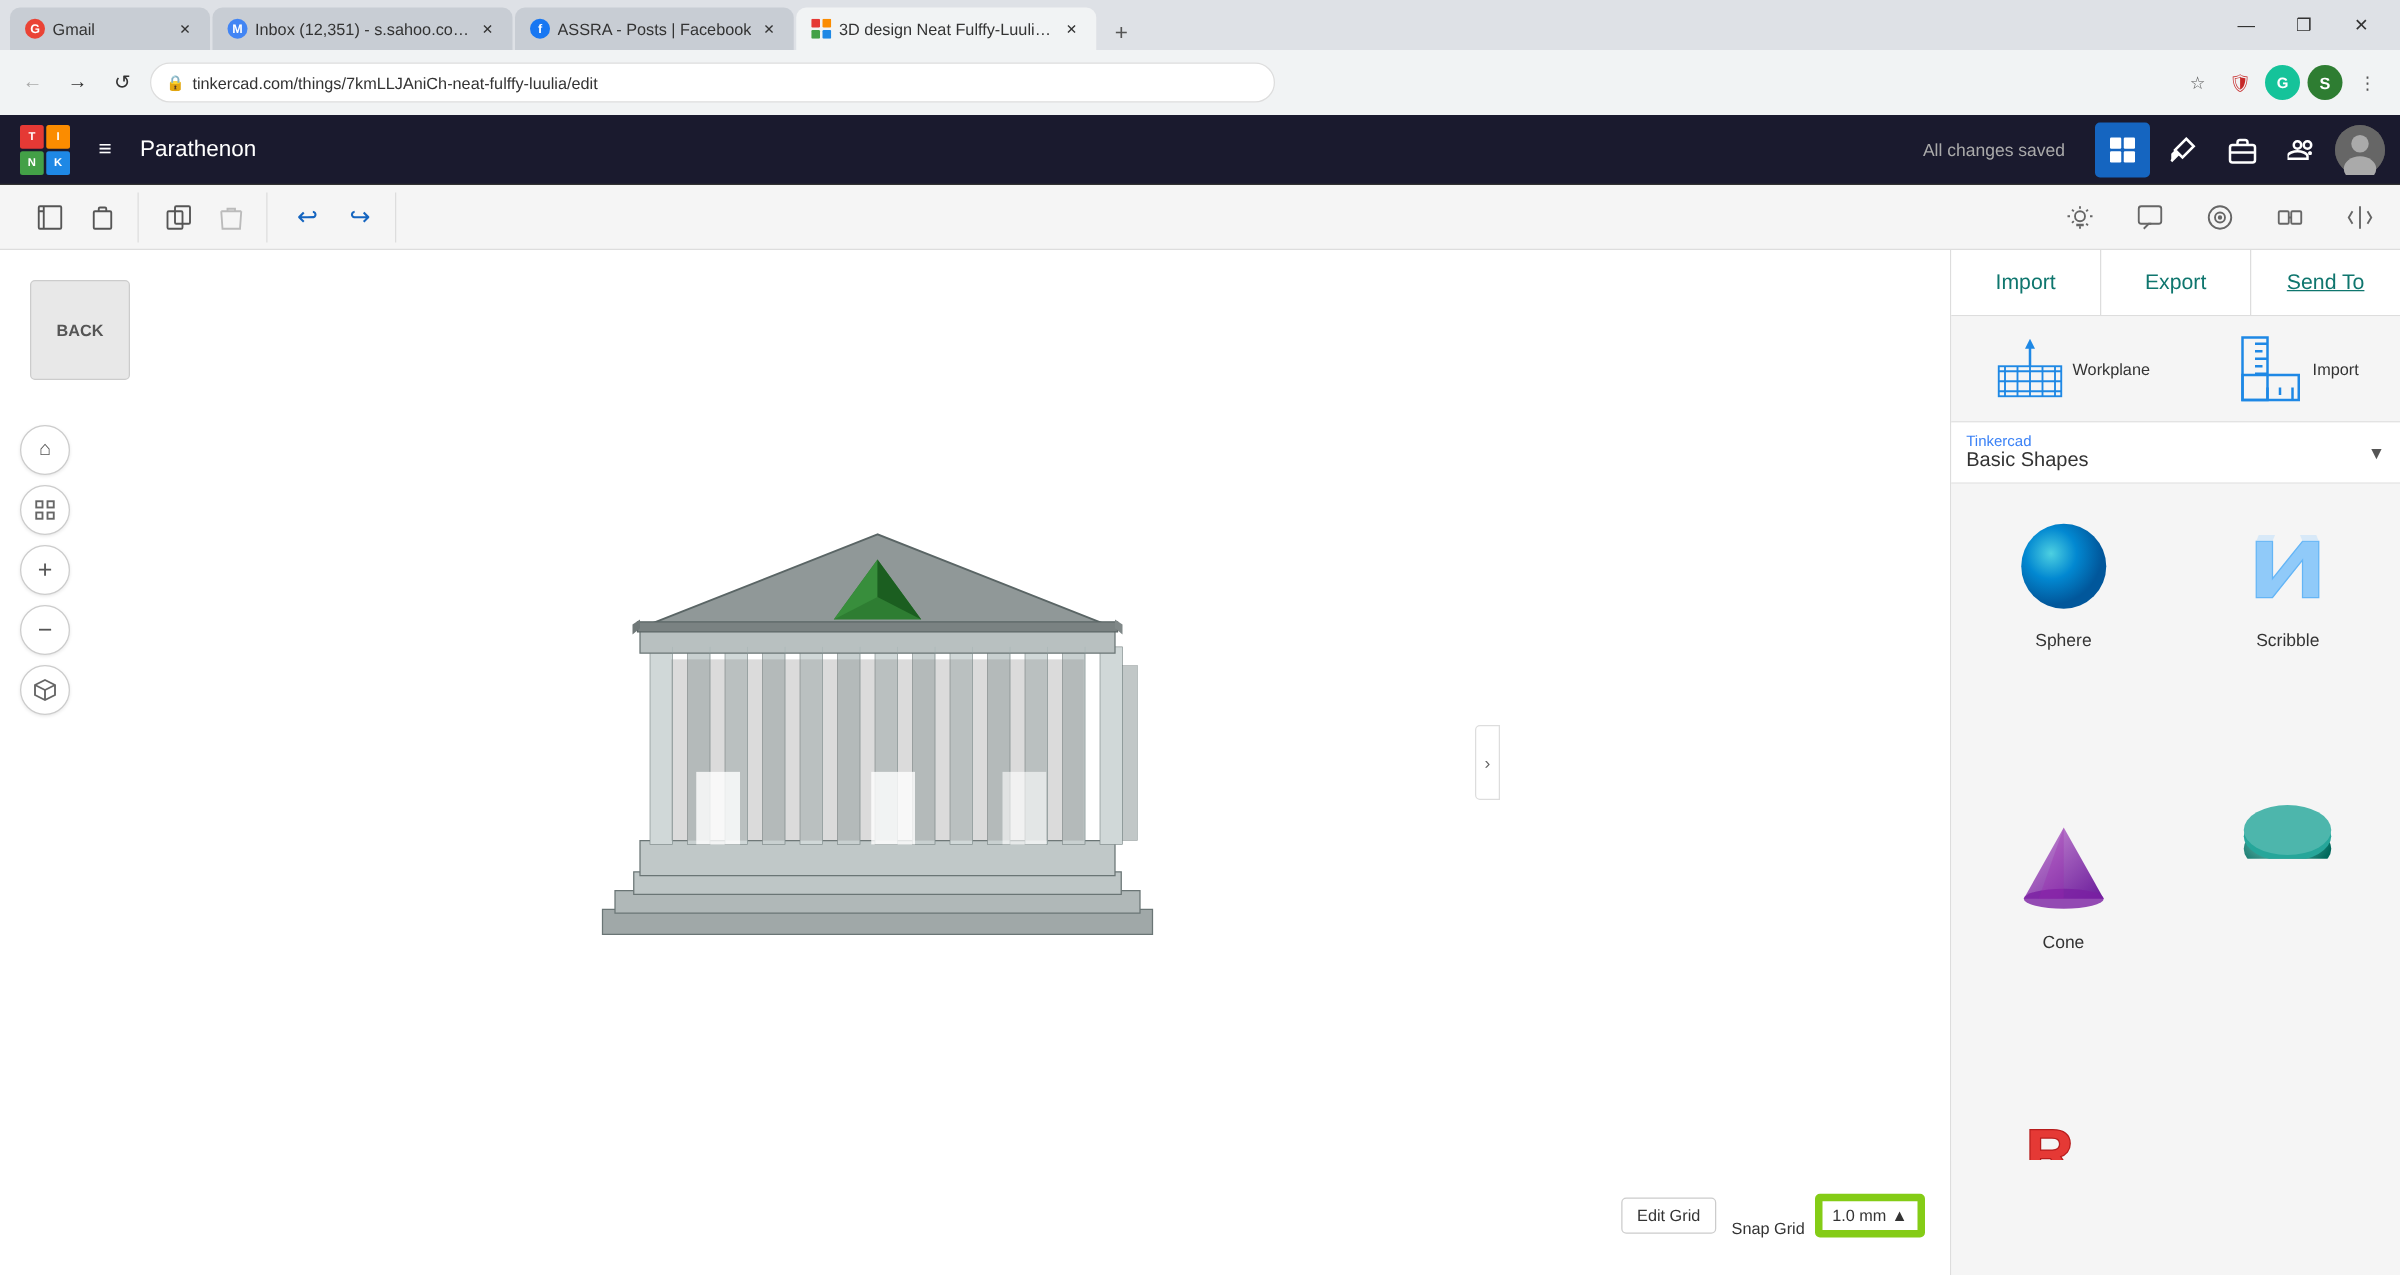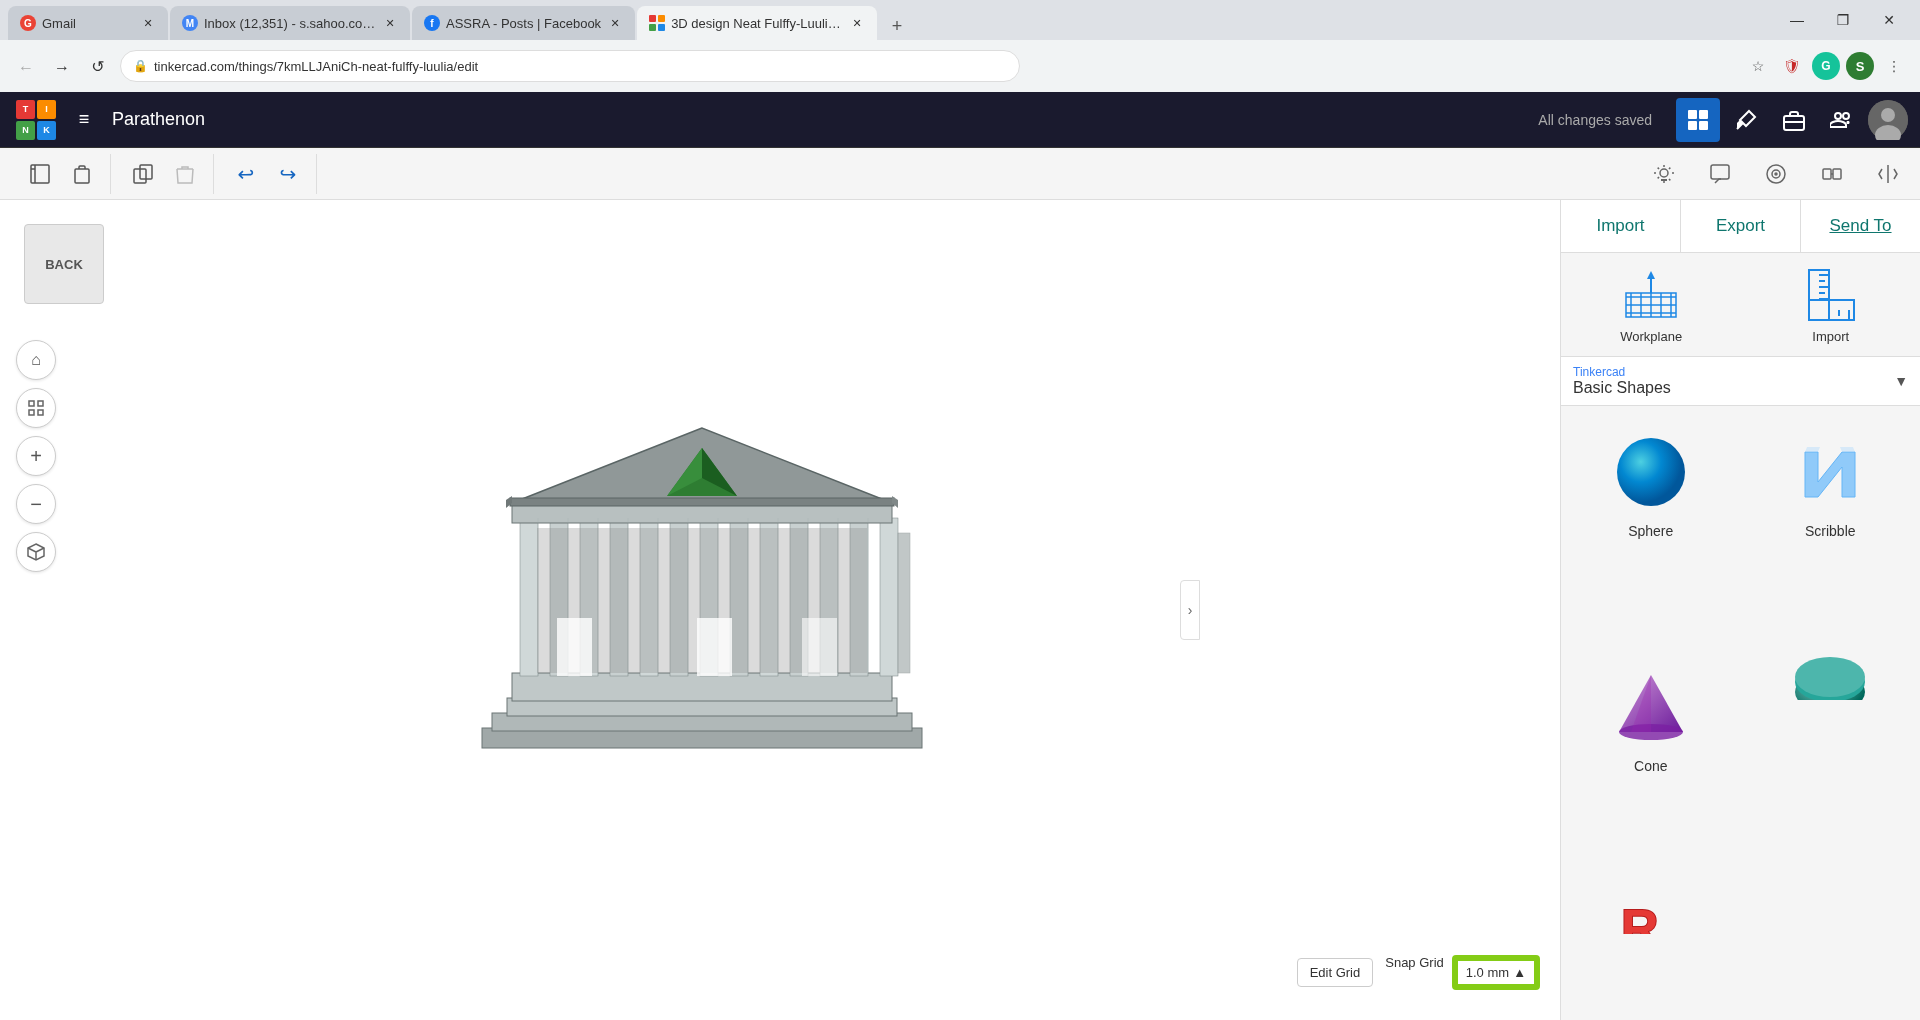--- a/index.html
+++ b/index.html
@@ -57,32 +57,32 @@
     .viewport { flex: 1; position: relative; background: white; overflow: hidden; }
     .back-btn { position: absolute; top: 24px; left: 24px; width: 80px; height: 80px; background: #e8e8e8; border: 1px solid #ccc; border-radius: 4px; display: flex; align-items: center; justify-content: center; cursor: pointer; font-size: 13px; font-weight: bold; color: #555; }
 
     
     .left-controls { position: absolute; left: 16px; top: 140px; display: flex; flex-direction: column; gap: 8px; }
     .ctrl-btn { width: 40px; height: 40px; border-radius: 50%; background: white; border: 1px solid #ccc; display: flex; align-items: center; justify-content: center; cursor: pointer; font-size: 16px; color: #555; box-shadow: 0 1px 3px rgba(0,0,0,0.1); }
 
     
     .model-container { position: absolute; top: 50%; left: 45%; transform: translate(-50%, -50%); }
     .edit-grid-btn { background: white; border: 1px solid #ccc; border-radius: 4px; padding: 6px 12px; font-size: 13px; cursor: pointer; color: #333; }
-    .snap-grid { display: flex; align-items: flex-start; gap: 8px; font-size: 13px; color: #333; }
+    .snap-grid { display: flex; align-items: flex-end; gap: 8px; font-size: 13px; color: #333; }
     .snap-value { background: white; border: 6px solid #84cc16; border-radius: 4px; padding: 4px 8px; font-size: 13px; display: flex; align-items: center; gap: 4px; cursor: pointer; }
 
     
     .right-panel { width: 360px; background: #f5f5f5; border-left: 1px solid #ddd; display: flex; flex-direction: column; }
 
     .panel-actions { display: flex; border-bottom: 1px solid #ddd; background: white; }
     .panel-action-btn { flex: 1; height: 52px; display: flex; align-items: center; justify-content: center; cursor: pointer; font-size: 17px; color: #0f766e; border-right: 1px solid #ddd; }
     .panel-action-btn:last-child { border-right: none; text-decoration: underline; }
 
     .panel-tools { display: flex; padding: 12px; gap: 24px; background: #f5f5f5; border-bottom: 1px solid #ddd; justify-content: space-around; }
-    .panel-tool { display: flex; flex-direction: column; align-items: center; gap: 4px; cursor: pointer; }
+    .panel-tool { display: flex; flex-direction: row; align-items: center; gap: 4px; cursor: pointer; }
     .panel-tool-icon { width: 60px; height: 60px; display: flex; align-items: center; justify-content: center; }
     .panel-tool-label { font-size: 13px; color: #333; }
 
     .panel-dropdown { padding: 8px 12px; background: white; border-bottom: 1px solid #ddd; display: flex; align-items: center; justify-content: space-between; }
     .panel-dropdown-title { font-size: 12px; color: #3b82f6; }
     .panel-dropdown-value { font-size: 16px; color: #333; font-weight: 500; }
     .panel-dropdown-arrow { font-size: 14px; color: #555; cursor: pointer; }
 
     .shapes-grid { display: grid; grid-template-columns: 1fr 1fr; gap: 0; flex: 1; overflow-y: auto; background: #f5f5f5; }
     .shape-item { display: flex; flex-direction: column; align-items: center; padding: 20px 12px 16px; cursor: pointer; background: #f5f5f5; border: 1px solid transparent; }

